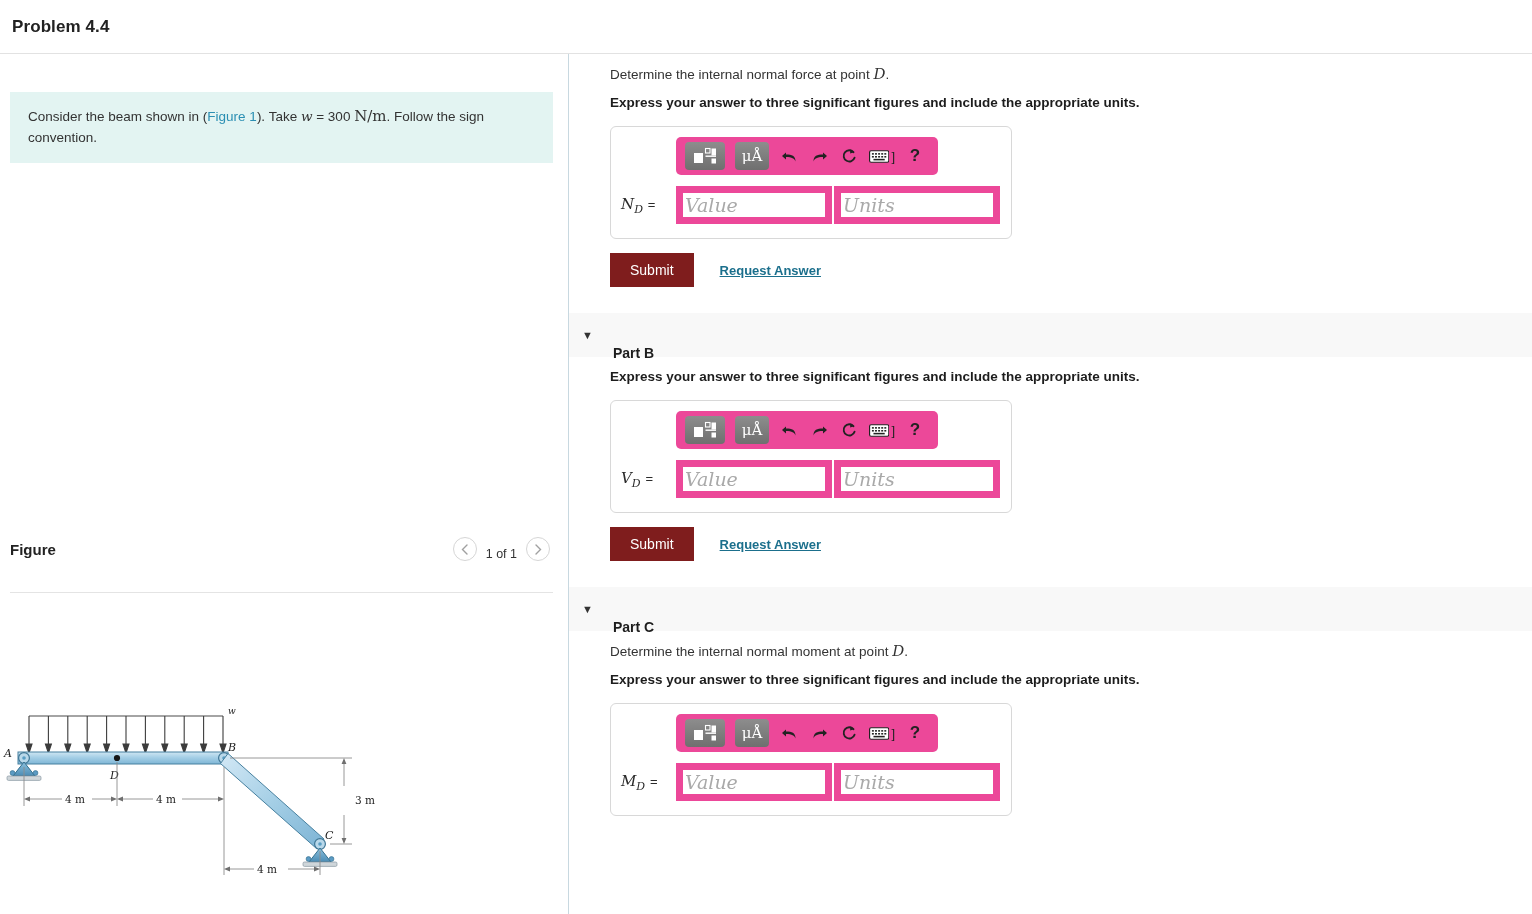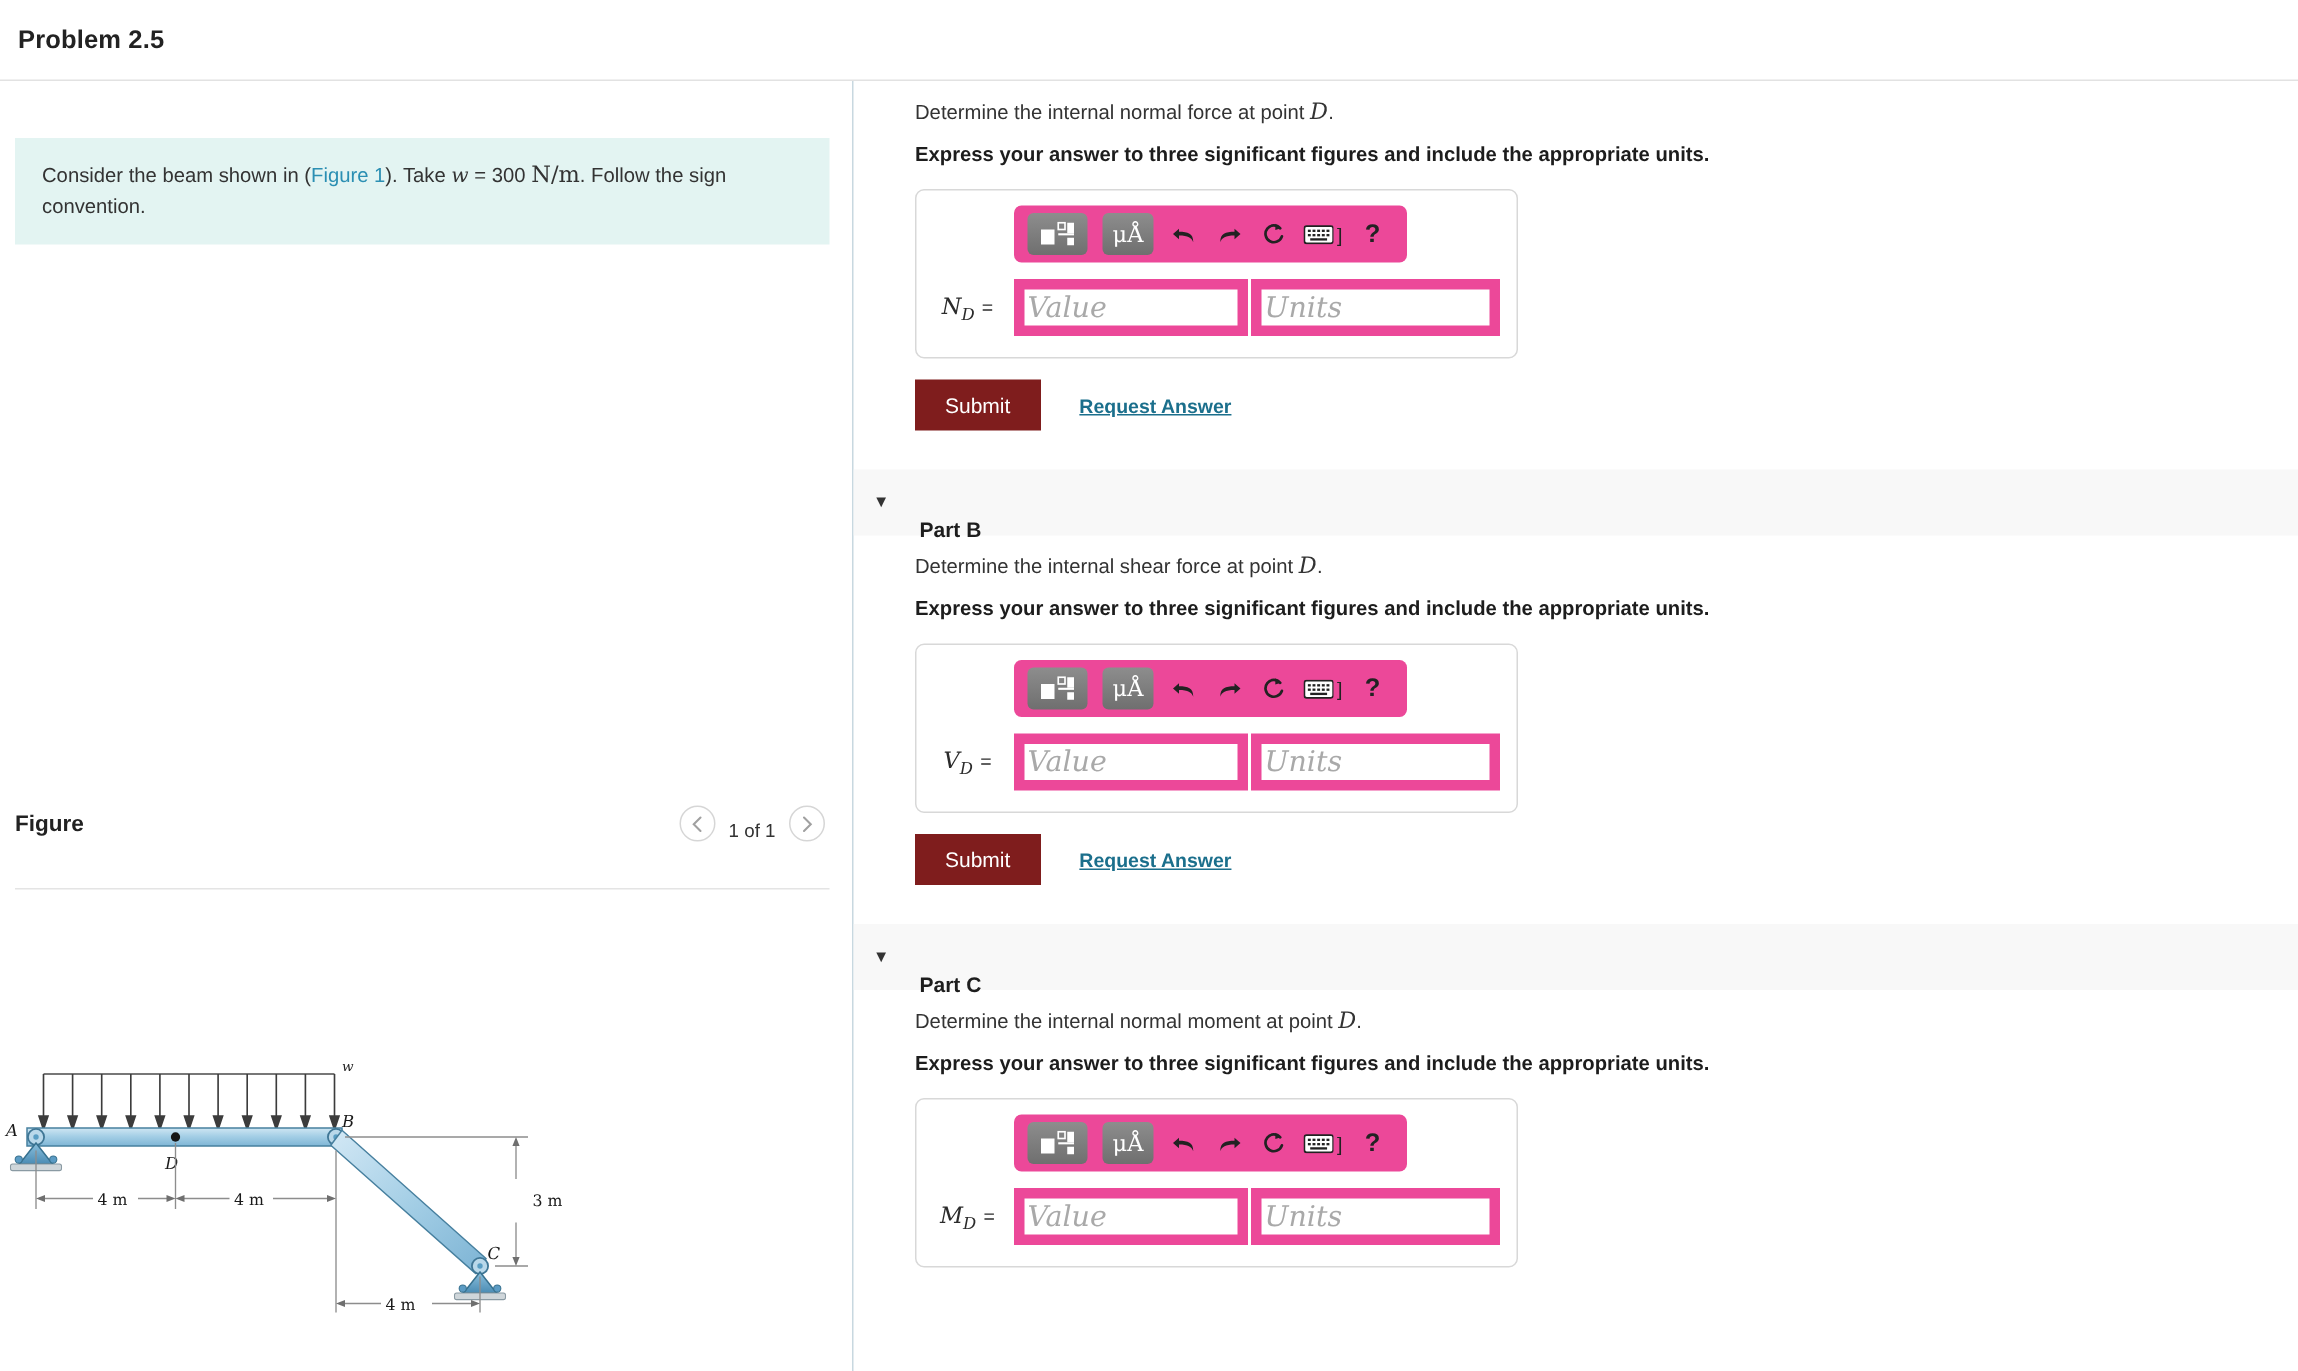--- a/index.html
+++ b/index.html
@@ -189,21 +189,21 @@
   .tb-ico.kbd { width: 26px; }
   .tb-ico.help { font-size: 17px; font-weight: bold; }
 
   .answer-row {
     display: flex;
     align-items: center;
     margin-top: 11px;
   }
   .ans-label {
     width: 48px;
-    text-align: center;
+    text-align: left;
     padding-right: 7px;
     font-family: "DejaVu Serif", serif;
     font-size: 15px;
     white-space: nowrap;
   }
   .ans-label .sub {
     font-size: 11px;
     vertical-align: sub;
     font-style: italic;
   }
@@ -265,21 +265,21 @@
     font-weight: bold;
     color: #1d1d1d;
     margin-left: 7px;
     margin-top: 35px;
   }
 </style>
 </head>
 <body>
 
 <div class="page-header">
-  <span class="page-title">Problem 2.5</span>
+  <span class="page-title">Problem 4.4</span>
 </div>
 
 <div class="body-wrap">
 
   <div class="left-col">
 
     <div class="statement-box">
       <div class="statement-text"><span>Consider the beam shown in (</span><span class="lnk">Figure 1</span><span>). Take </span><span class="mi">w</span><span> = </span><span>300</span>&nbsp;<span class="mu" style="font-size:15px">N/m</span><span>. Follow the sign convention.</span></div>
     </div>
 
@@ -526,21 +526,20 @@
         </div>
       </div>
     </div>
 
     <div>
       <div class="part-band">
         <span class="caret">▼</span>
         <span class="part-name">Part B</span>
       </div>
       <div class="part-body">
-        <div class="q-line"><span>Determine the internal shear force at point </span><span class="mi" style="font-size:15px">D</span><span>.</span></div>
         <div class="q-bold">Express your answer to three significant figures and include the appropriate units.</div>
 
         <div class="answer-card">
           <div class="mini-toolbar">
             <div class="tb-btn">
               <svg width="24" height="18" viewBox="0 0 24 18">
                 <rect x="1" y="6" width="9" height="10" fill="#fff"></rect>
                 <rect x="12.5" y="1.5" width="4.5" height="4.5" fill="none" stroke="#fff" stroke-width="1.1"></rect>
                 <rect x="18.5" y="1.5" width="4.5" height="7" fill="#fff"></rect>
                 <rect x="12.5" y="8.5" width="10.5" height="1.4" fill="#fff"></rect>

